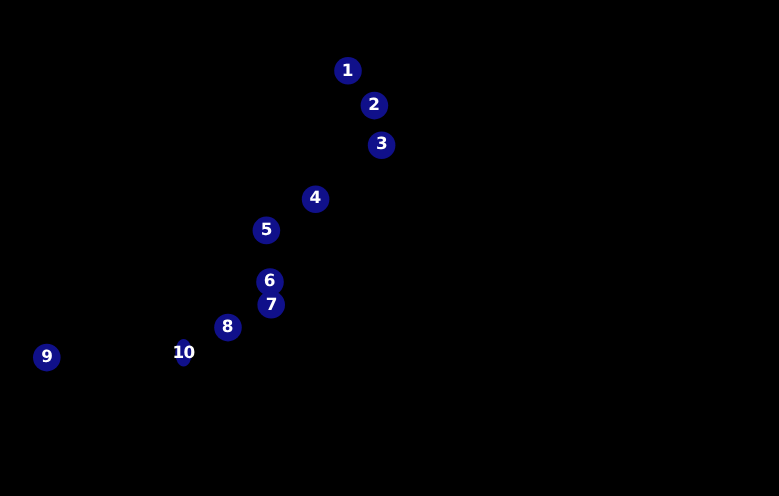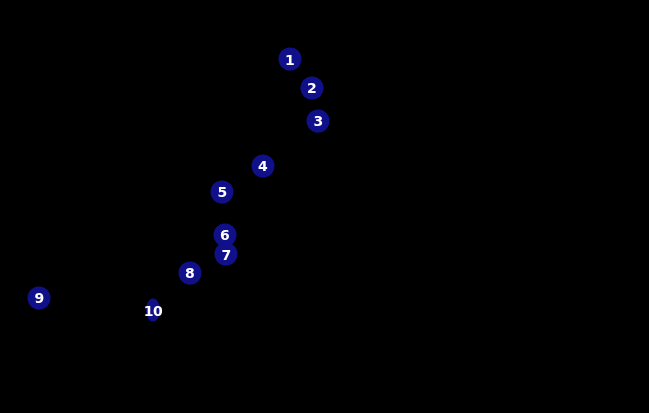--- a/index.html
+++ b/index.html
@@ -56,16 +56,16 @@
     </div>
     <div class="data-point" style="left: 226px; top: 254px; width: 23px; height: 23px; background: rgb(16, 16, 138);">
       <span class="data-point-label" style="color: rgb(255, 255, 255);">7</span>
     </div>
     <div class="data-point" style="left: 189.5px; top: 272.5px; width: 23px; height: 23px; background: rgb(16, 16, 138);">
       <span class="data-point-label" style="color: rgb(255, 255, 255);">8</span>
     </div>
     <div class="data-point" style="left: 39px; top: 297.5px; width: 23px; height: 23px; background: rgb(16, 16, 138);">
       <span class="data-point-label" style="color: rgb(255, 255, 255);">9</span>
     </div>
-    <div class="data-point" style="left: 153px; top: 310px; width: 14px; height: 23px; background: rgb(16, 16, 138);">
+    <div class="data-point" style="left: 153px; top: 294px; width: 14px; height: 23px; background: rgb(16, 16, 138);">
       <span class="data-point-label" style="color: rgb(255, 255, 255);">10</span>
     </div>
   </div>
 
 </body></html>

